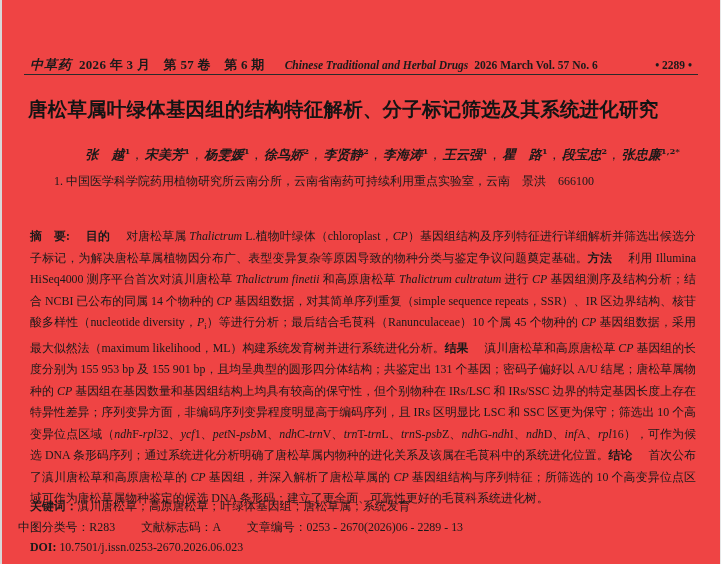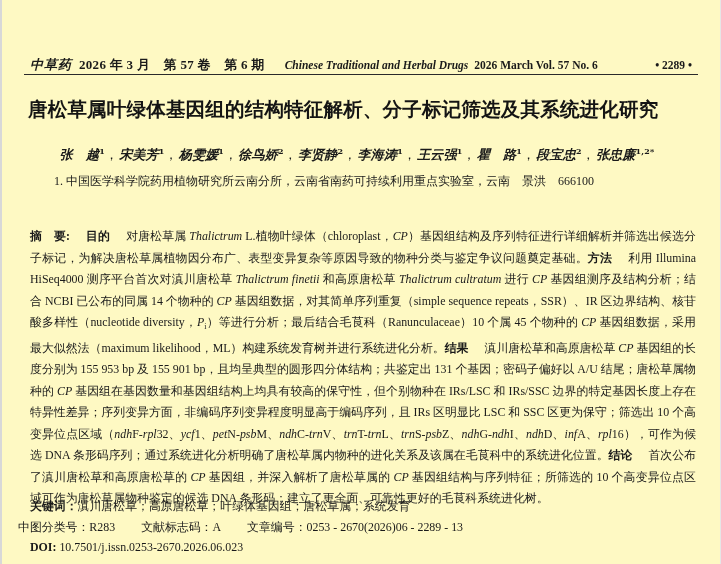--- a/index.html
+++ b/index.html
@@ -13,21 +13,21 @@
     font-family: "Liberation Serif", "DejaVu Serif", serif;
     color: #1a1a1a;
     overflow: hidden;
   }
 
   .page {
     position: relative;
     width: 721px;
     height: 564px;
     box-sizing: border-box;
-    background: #fef9c3;
+    background: #ef4444;
     border-left: 2px solid #d8d8d8;
     border-right: 1px solid #e6e6e6;
   }
 
   
   .runhead {
     position: absolute;
     top: 56px;
     left: 28px;
     right: 26px;
@@ -91,21 +91,21 @@
     color: #141414;
     white-space: nowrap;
   }
 
   
   .authors {
     position: absolute;
     top: 146px;
     left: 32px;
     right: 40px;
-    text-align: center;
+    text-align: right;
     font-size: 13px;
     font-family: "DejaVu Serif", "Liberation Serif", serif;
     font-weight: bold;
     font-style: italic;
     letter-spacing: 0.2px;
     white-space: nowrap;
   }
   .authors .au { margin: 0 0px; }
   .authors sup {
     font-size: 8px;

